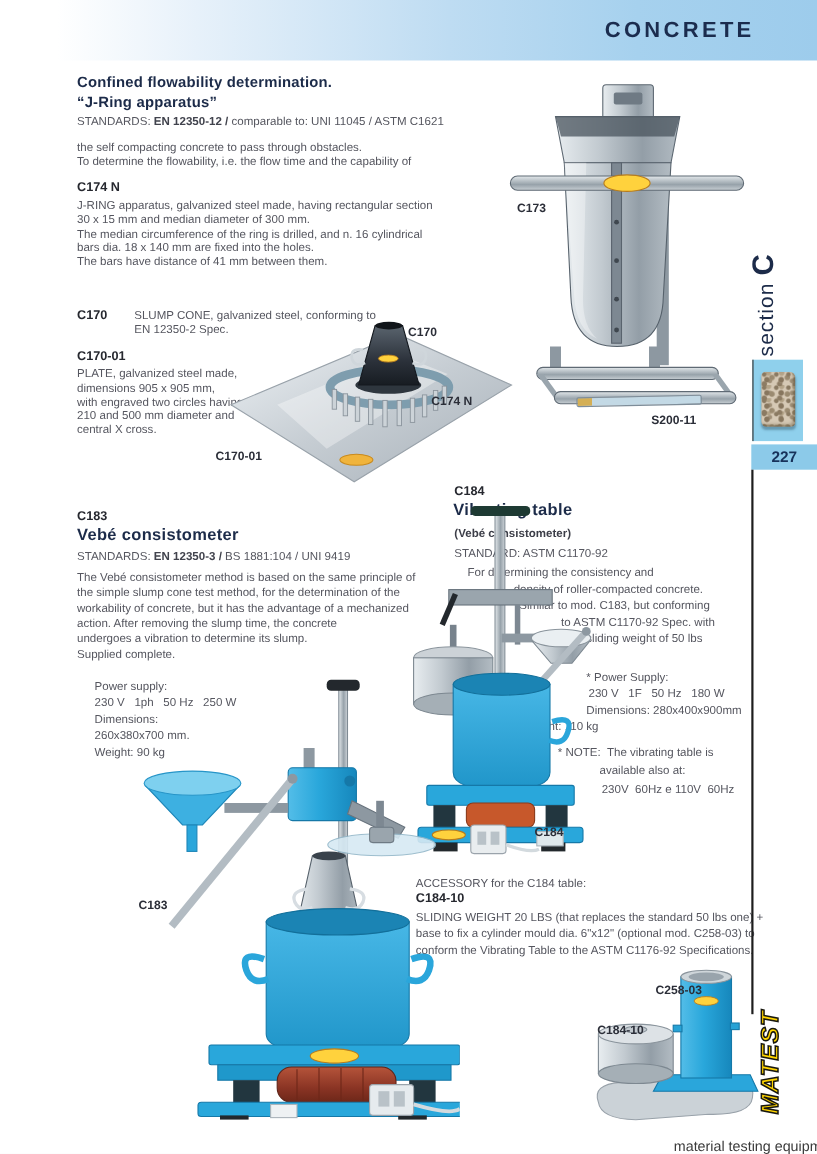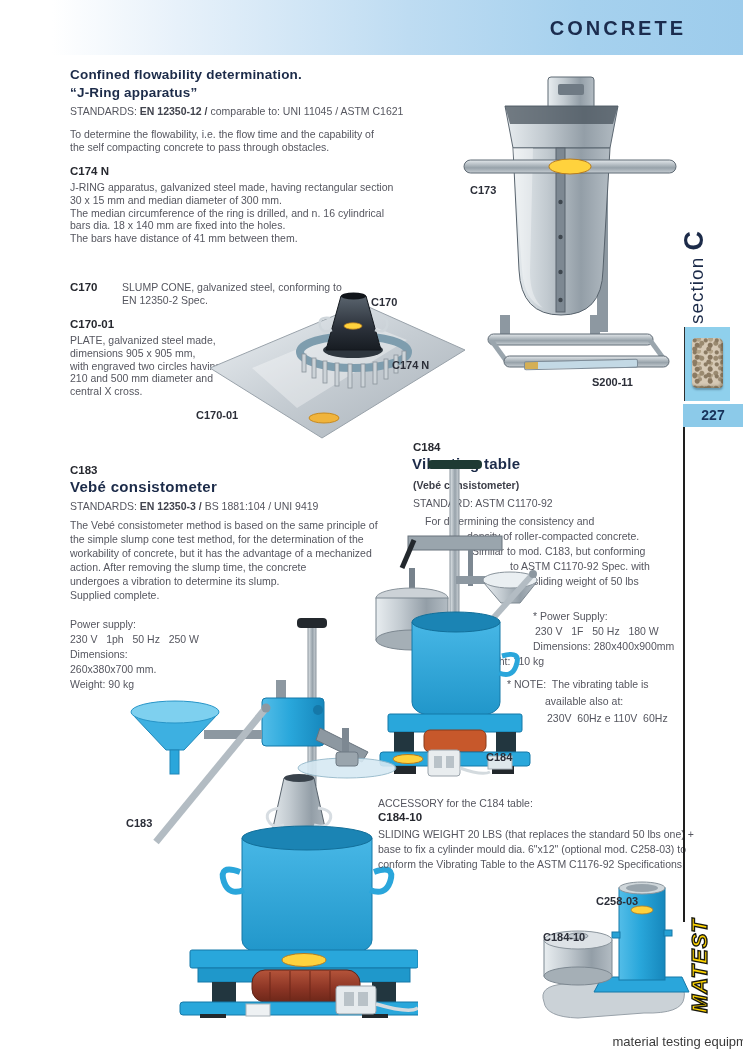--- a/index.html
+++ b/index.html
@@ -120,22 +120,22 @@
   <div class="abs t1" style="left:70px;top:66px">Confined flowability determination.</div>
   <div class="abs t1" style="left:70px;top:84px">“J-Ring apparatus”</div>
 
   <div class="abs std" style="left:70px;top:105px">
     <span>STANDARDS:</span>
     <b>EN 12350-12 /</b>
     <span>comparable to: UNI 11045 / ASTM C1621</span>
   </div>
 
   <div class="abs" style="left:70px;top:128px">
+    <div class="bline">the self compacting concrete to pass through obstacles.</div>
     <div class="bline">To determine the flowability, i.e. the flow time and the capability of</div>
-    <div class="bline">the self compacting concrete to pass through obstacles.</div>
   </div>
 
   <div class="abs code" style="left:70px;top:165px">C174 N</div>
   <div class="abs" style="left:70px;top:181px">
     <div class="bline">J-RING apparatus, galvanized steel made, having rectangular section</div>
     <div class="bline">30 x 15 mm and median diameter of 300 mm.</div>
     <div class="bline">The median circumference of the ring is drilled, and n. 16 cylindrical</div>
     <div class="bline">bars dia. 18 x 140 mm are fixed into the holes.</div>
     <div class="bline">The bars have distance of 41 mm between them.</div>
   </div>
@@ -233,21 +233,21 @@
     <span>BS 1881:104 / UNI 9419</span>
   </div>
   <div class="abs" style="left:70px;top:518px">
     <div class="bline14">The Vebé consistometer method is based on the same principle of</div>
     <div class="bline14">the simple slump cone test method, for the determination of the</div>
     <div class="bline14">workability of concrete, but it has the advantage of a mechanized</div>
     <div class="bline14">action. After removing the slump time, the concrete</div>
     <div class="bline14">undergoes a vibration to determine its slump.</div>
     <div class="bline14">Supplied complete.</div>
   </div>
-  <div class="abs" style="left:70px;top:617px">
+  <div class="abs" style="left:86px;top:617px">
     <div class="bline15">Power supply:</div>
     <div class="bline15">230 V   1ph   50 Hz   250 W</div>
     <div class="bline15">Dimensions:</div>
     <div class="bline15">260x380x700 mm.</div>
     <div class="bline15">Weight: 90 kg</div>
   </div>
 
   <div class="abs code" style="left:413px;top:441px">C184</div>
   <div class="abs prod" style="left:412px;top:455px">Vibrating table</div>
   <div class="abs sub" style="left:413px;top:479px">(Vebé consistometer)</div>

